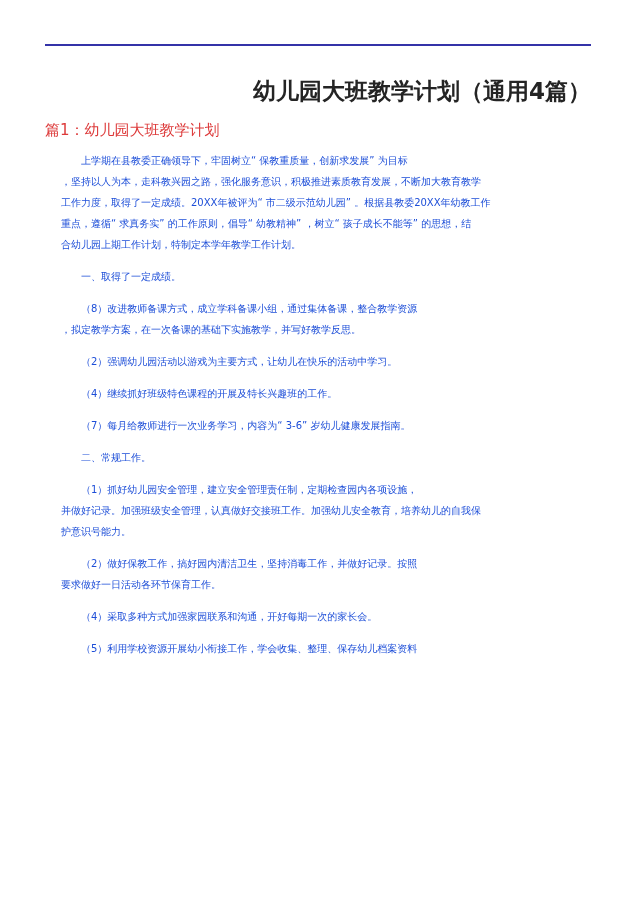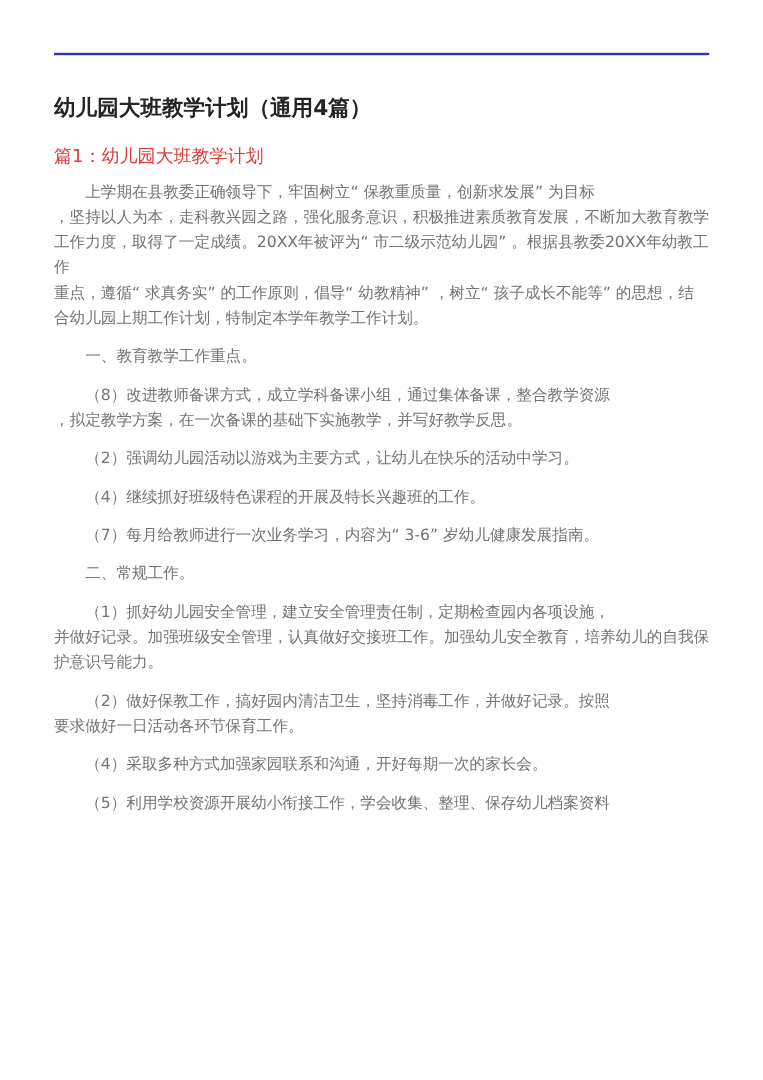--- a/index.html
+++ b/index.html
@@ -23,38 +23,38 @@
   }
   .divider {
     height: 2px;
     background: #3433a8;
   }
   .divider.top {
     margin-top: 44px;
   }
   .doc-title {
     margin: 33px 0 0 0;
-    text-align: left;
-    font-size: 18px;
+    text-align: right;
+    font-size: 23px;
     line-height: 24px;
     font-weight: bold;
     color: #242424;
   }
   .section-title {
     margin: 17px 0 0 0;
     font-size: 15px;
     line-height: 20px;
     font-weight: normal;
     color: #dd3a3a;
   }
   .para {
-    margin: 11px 0 0 0;
-    font-size: 13px;
+    margin: 11px 0 0 16px;
+    font-size: 10px;
     line-height: 21px;
-    color: #737373;
+    color: #1d4ed8;
     white-space: pre-line;
     text-indent: 2em;
   }
   .section-title + .para {
     margin-top: 10px;
   }
 </style>
 </head>
 <body>
 
@@ -63,21 +63,21 @@
 
   <h1 class="doc-title">幼儿园大班教学计划（通用4篇）</h1>
 
   <h2 class="section-title">篇1：幼儿园大班教学计划</h2>
 
   <p class="para">上学期在县教委正确领导下，牢固树立“ 保教重质量，创新求发展” 为目标
 ，坚持以人为本，走科教兴园之路，强化服务意识，积极推进素质教育发展，不断加大教育教学
 工作力度，取得了一定成绩。20XX年被评为“ 市二级示范幼儿园” 。根据县教委20XX年幼教工作
 重点，遵循“ 求真务实” 的工作原则，倡导“ 幼教精神” ，树立“ 孩子成长不能等” 的思想，结
 合幼儿园上期工作计划，特制定本学年教学工作计划。</p>
-  <p class="para">一、教育教学工作重点。</p>
+  <p class="para">一、取得了一定成绩。</p>
   <p class="para">（8）改进教师备课方式，成立学科备课小组，通过集体备课，整合教学资源
 ，拟定教学方案，在一次备课的基础下实施教学，并写好教学反思。</p>
   <p class="para">（2）强调幼儿园活动以游戏为主要方式，让幼儿在快乐的活动中学习。</p>
   <p class="para">（4）继续抓好班级特色课程的开展及特长兴趣班的工作。</p>
   <p class="para">（7）每月给教师进行一次业务学习，内容为“ 3-6” 岁幼儿健康发展指南。</p>
   <p class="para">二、常规工作。</p>
   <p class="para">（1）抓好幼儿园安全管理，建立安全管理责任制，定期检查园内各项设施，
 并做好记录。加强班级安全管理，认真做好交接班工作。加强幼儿安全教育，培养幼儿的自我保
 护意识号能力。</p>
   <p class="para">（2）做好保教工作，搞好园内清洁卫生，坚持消毒工作，并做好记录。按照

